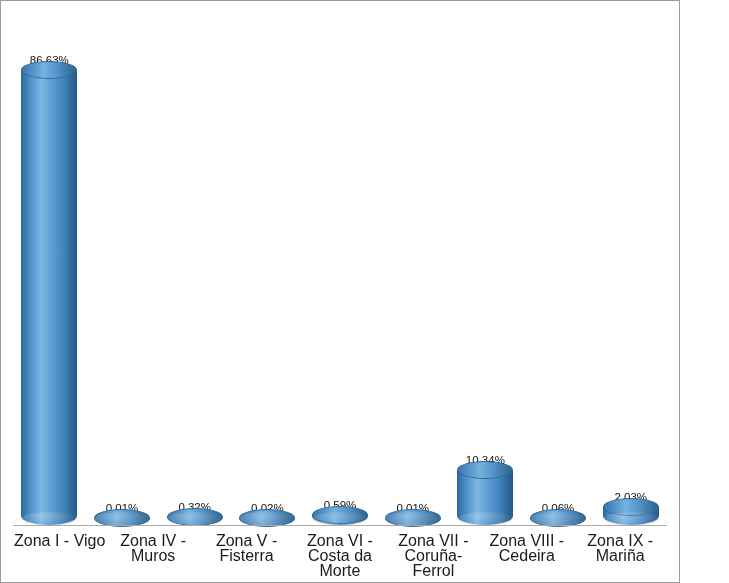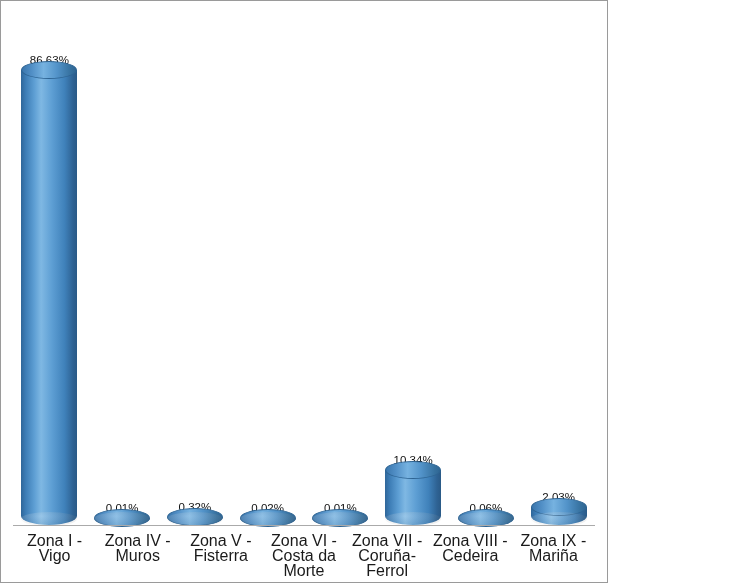--- a/index.html
+++ b/index.html
@@ -8,21 +8,21 @@
   }
   body {
     width: 729px;
     height: 583px;
     background: #ffffff;
     font-family: "Liberation Sans", sans-serif;
     overflow: hidden;
   }
   #chart-root {
     position: relative;
-    width: 608px;
+    width: 680px;
     height: 583px;
     box-sizing: border-box;
     border: 1px solid #9a9a9a;
     background: #ffffff;
   }
   .axis-line {
     position: absolute;
     left: 12px;
     right: 12px;
     top: 524px;
@@ -154,20 +154,28 @@
 
     <div class="bar-cell">
       <div class="bar-label">0,02%</div>
       <div class="cyl" style="height:7px;">
         <div class="cyl-body"></div>
         <div class="cyl-top"></div>
         <div class="cyl-bottom-shade"></div>
       </div>
     </div>
 
+    <div class="bar-cell">
+      <div class="bar-label">0,59%</div>
+      <div class="cyl" style="height:10px;">
+        <div class="cyl-body"></div>
+        <div class="cyl-top"></div>
+        <div class="cyl-bottom-shade"></div>
+      </div>
+    </div>
 
     <div class="bar-cell">
       <div class="bar-label">0,01%</div>
       <div class="cyl" style="height:7px;">
         <div class="cyl-body"></div>
         <div class="cyl-top"></div>
         <div class="cyl-bottom-shade"></div>
       </div>
     </div>
 

